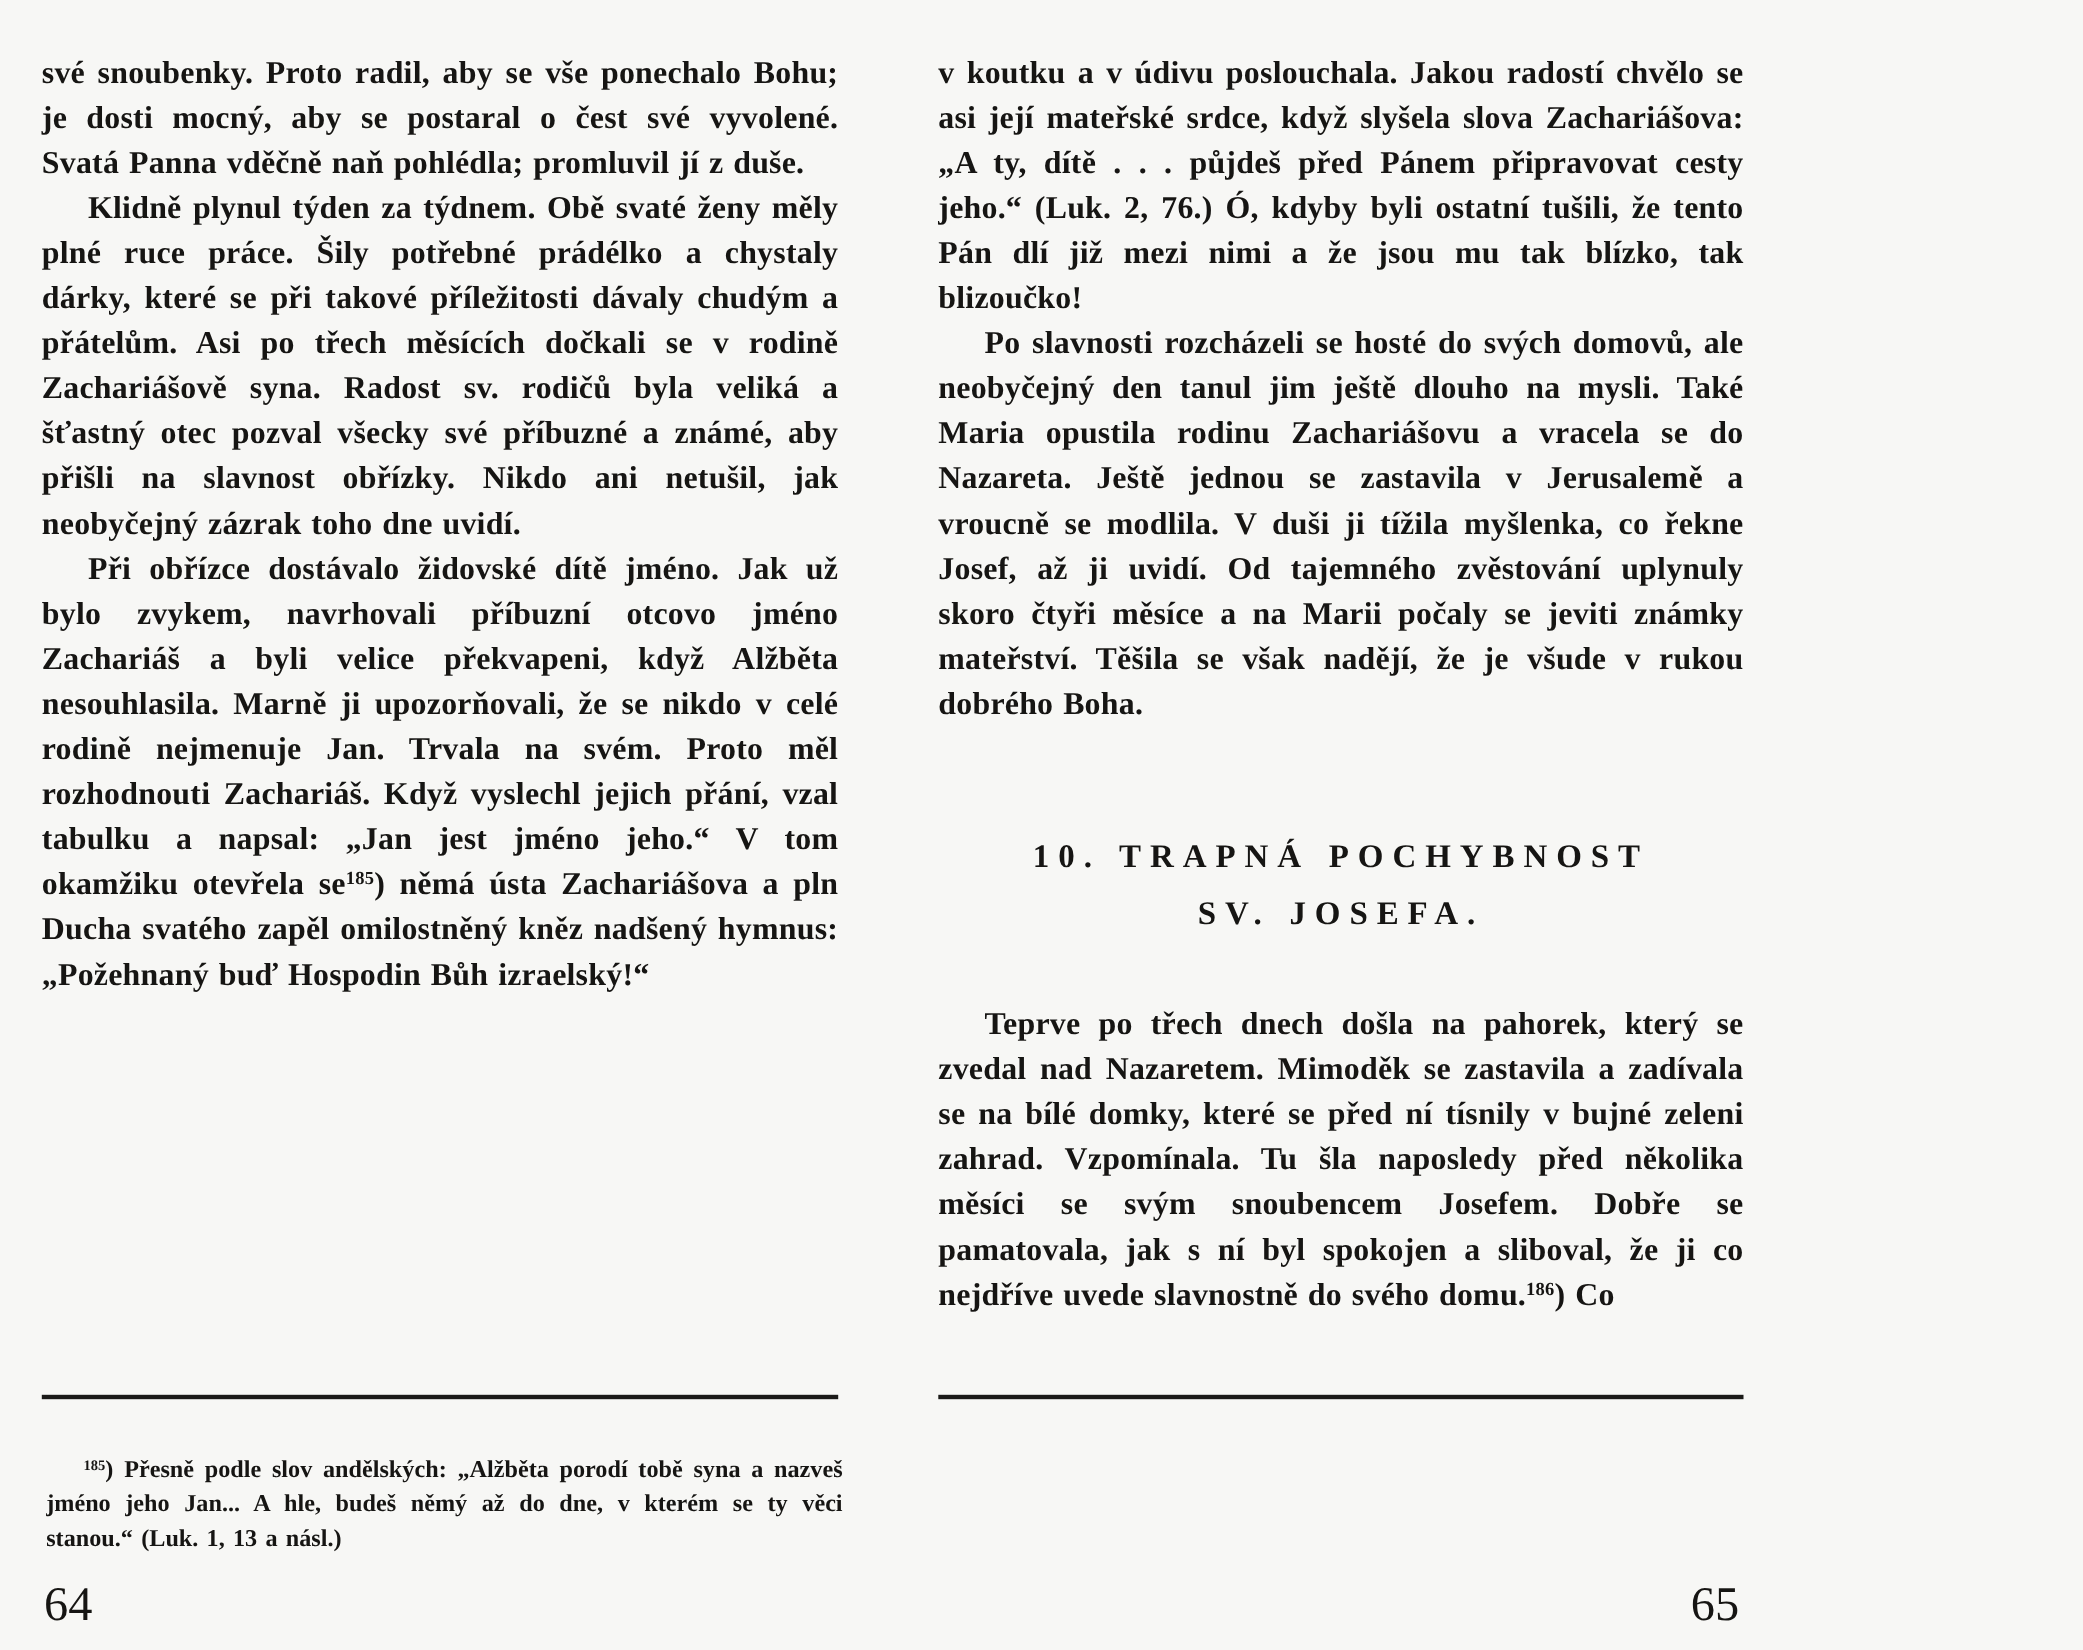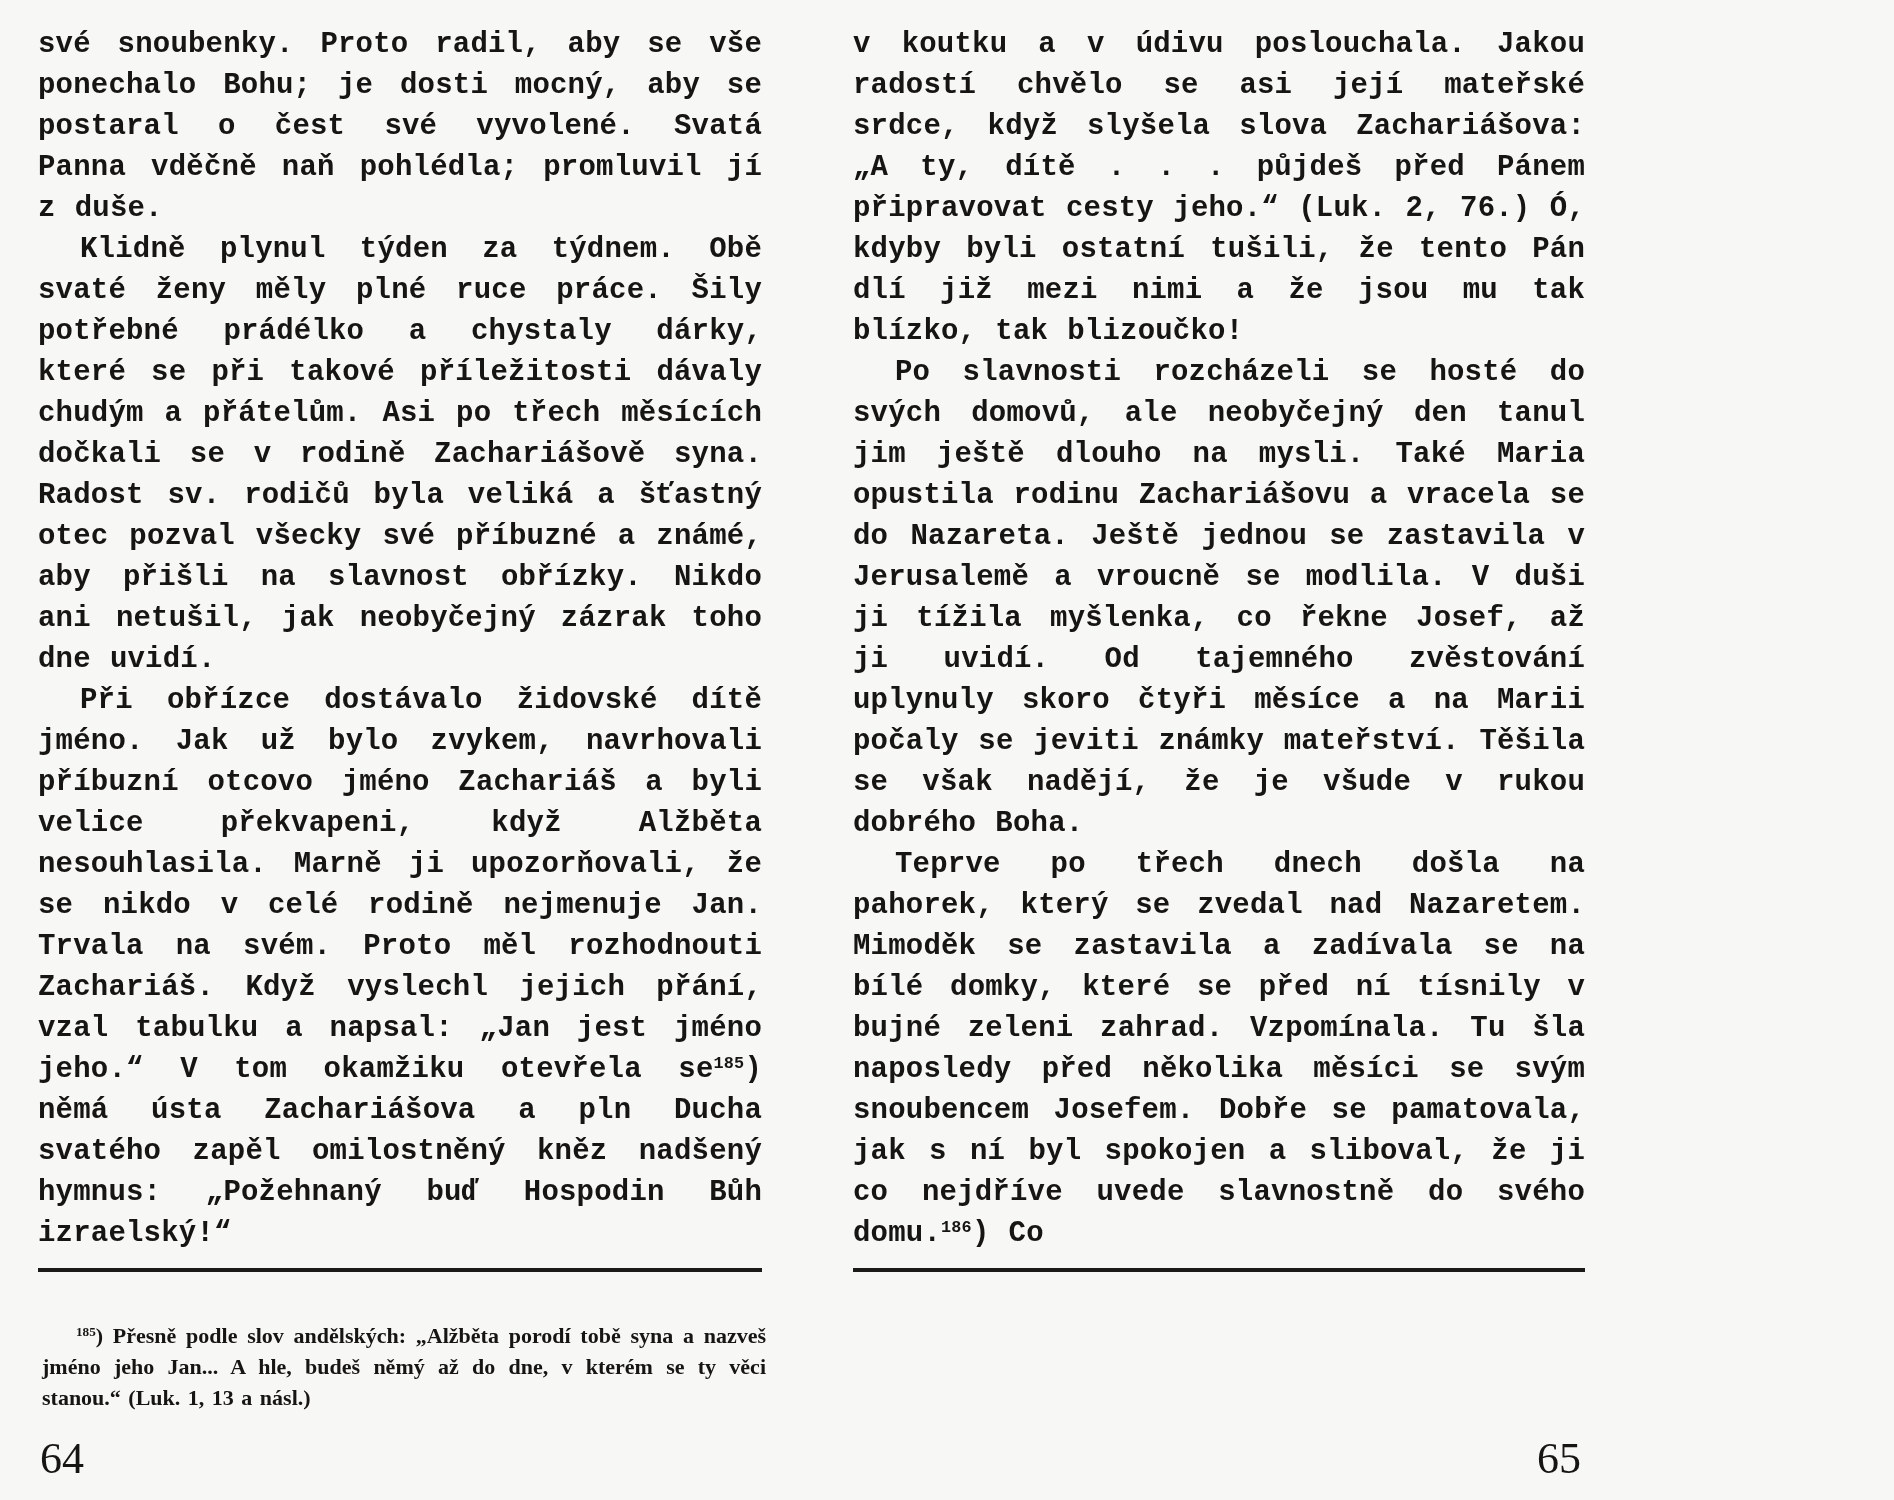--- a/index.html
+++ b/index.html
@@ -18,28 +18,27 @@
   }
   .page {
     position: absolute;
     top: 0;
     height: 100%;
   }
   .page-left  { left: 38px;  width: 724px; }
   .page-right { left: 853px; width: 732px; }
 
   .body-text {
-    padding-top: 24px;
+    padding-top: 46px;
     font-size: 29px;
     line-height: 41px;
     font-weight: 700;
     text-align: justify;
     letter-spacing: 0.2px;
     word-spacing: 1.5px;
-    font-family: Liberation Mono, monospace;
   }
   .para {
     margin: 0;
     text-indent: 42px;
   }
   .para.no-indent { text-indent: 0; }
 
   sup.ref {
     font-size: 0.58em;
     line-height: 0;
@@ -110,19 +109,23 @@
     </div>
     <div class="footnote-rule"></div>
     <p class="footnote"><sup class="ref">185</sup><span>) Přesně podle slov andělských: „Alžběta porodí tobě syna a nazveš jméno jeho Jan... A hle, budeš němý až do dne, v kterém se ty věci stanou.“ (Luk. 1, 13 a násl.)</span></p>
     <div class="page-number page-number-left">64</div>
   </div>
 
   <div class="page page-right">
     <div class="body-text">
       <p class="para no-indent">v koutku a v údivu poslouchala. Jakou radostí chvělo se asi její mateřské srdce, když slyšela slova Zachariášova: „A ty, dítě . . . půjdeš před Pánem připravovat cesty jeho.“ (Luk. 2, 76.) Ó, kdyby byli ostatní tušili, že tento Pán dlí již mezi nimi a že jsou mu tak blízko, tak blizoučko!</p>
       <p class="para">Po slavnosti rozcházeli se hosté do svých domovů, ale neobyčejný den tanul jim ještě dlouho na mysli. Také Maria opustila rodinu Zachariášovu a vracela se do Nazareta. Ještě jednou se zastavila v Jerusalemě a vroucně se modlila. V duši ji tížila myšlenka, co řekne Josef, až ji uvidí. Od tajemného zvěstování uplynuly skoro čtyři měsíce a na Marii počaly se jeviti známky mateřství. Těšila se však nadějí, že je všude v rukou dobrého Boha.</p>
+      <div class="chapter-heading">
+        <span class="h-line">10. TRAPNÁ POCHYBNOST</span>
+        <span class="h-line">SV. JOSEFA.</span>
+      </div>
       <p class="para"><span>Teprve po třech dnech došla na pahorek, který se zvedal nad Nazaretem. Mimoděk se zastavila a zadívala se na bílé domky, které se před ní tísnily v bujné zeleni zahrad. Vzpomínala. Tu šla naposledy před několika měsíci se svým snoubencem Josefem. Dobře se pamatovala, jak s ní byl spokojen a sliboval, že ji co nejdříve uvede slavnostně do svého domu.</span><sup class="ref">186</sup><span>) Co</span></p>
     </div>
     <div class="footnote-rule"></div>
     <div class="page-number page-number-right">65</div>
   </div>
 
 </div>
 
 </body></html>

